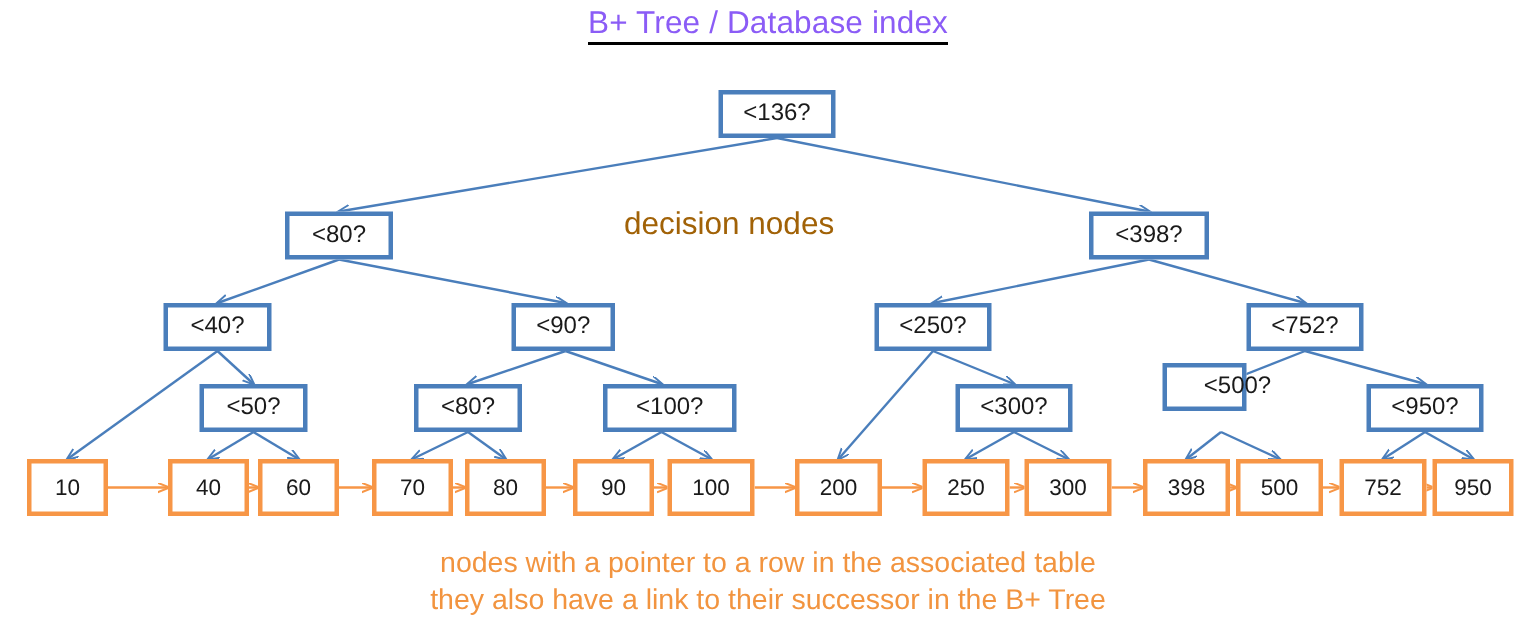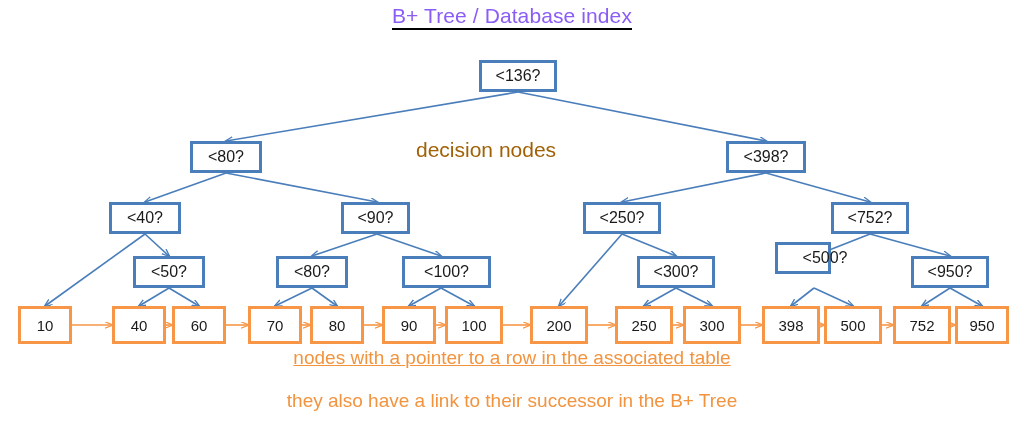--- a/index.html
+++ b/index.html
@@ -163,16 +163,16 @@
       <div class="node leaf" style="left: 615px; top: 306px; width: 58px;">250</div>
       <div class="node leaf" style="left: 683px; top: 306px; width: 58px;">300</div>
       <div class="node leaf" style="left: 762px; top: 306px; width: 58px;">398</div>
       <div class="node leaf" style="left: 824px; top: 306px; width: 58px;">500</div>
       <div class="node leaf" style="left: 893px; top: 306px; width: 58px;">752</div>
       <div class="node leaf" style="left: 955px; top: 306px; width: 54px;">950</div>
     </div>
 
   <div class="annotation" style="left:416px; top:138px;">decision nodes</div>
 
-  <div class="caption" style="top:345px;text-decoration:underline;">nodes with a pointer to a row in the associated table</div>
+  <div class="caption" style="top:363px;">nodes with a pointer to a row in the associated table</div>
   <div class="caption" style="top:388px;">they also have a link to their successor in the B+ Tree</div>
 
 </div>
 
 </body></html>

